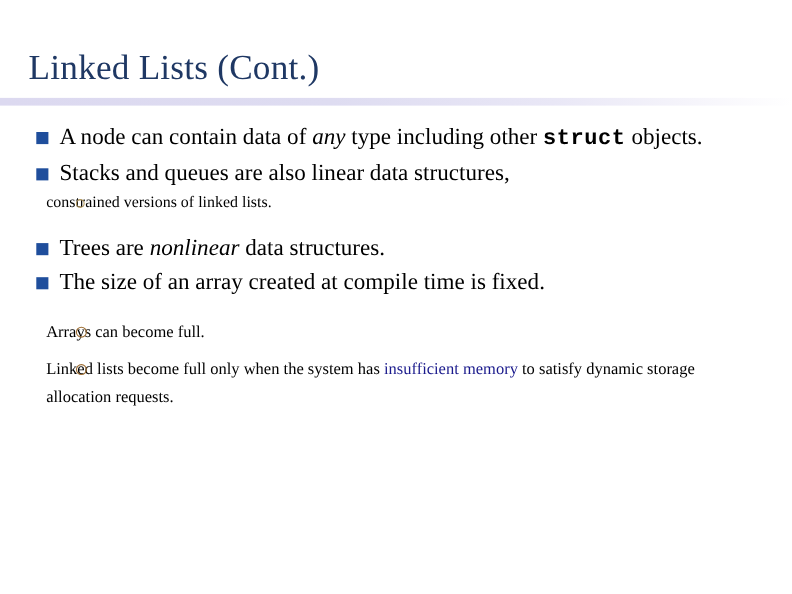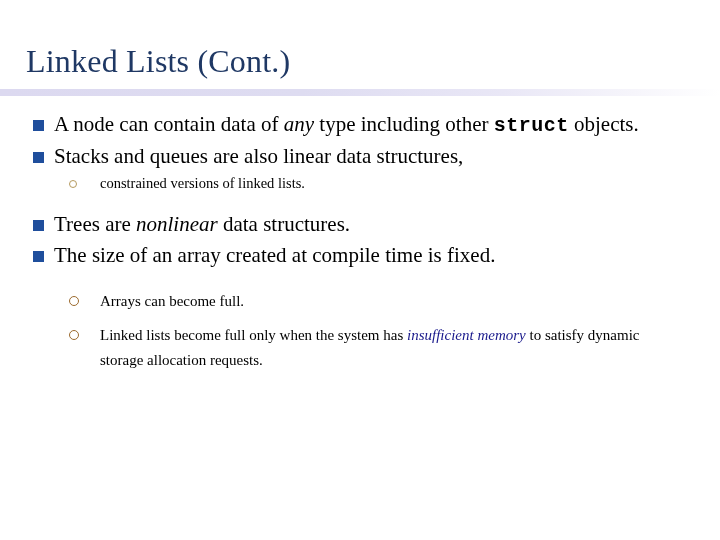--- a/index.html
+++ b/index.html
@@ -83,21 +83,21 @@
     left: 33px;
     top: 10px;
     width: 11px;
     height: 11px;
     background: #1F4E9C;
   }
 
   
   li.item2 {
     position: relative;
-    padding-left: 100px;
+    padding-left: 42px;
     padding-right: 50px;
     color: #000000;
   }
   li.item2 > .circ {
     position: absolute;
     border-radius: 50%;
     box-sizing: border-box;
     background: transparent;
   }
 
@@ -134,21 +134,20 @@
 
   
   .ital { font-style: italic; }
   .mono {
     font-family: "Liberation Mono", "DejaVu Sans Mono", monospace;
     font-weight: bold;
     font-size: 20px;
     letter-spacing: 0.5px;
   }
   .navy-ital {
-    font-style: italic;
     color: #1A1A8C;
   }
 </style>
 </head>
 <body>
 
 <div class="slide">
 
   <div class="title-block">
     <div class="slide-title">Linked Lists (Cont.)</div>

